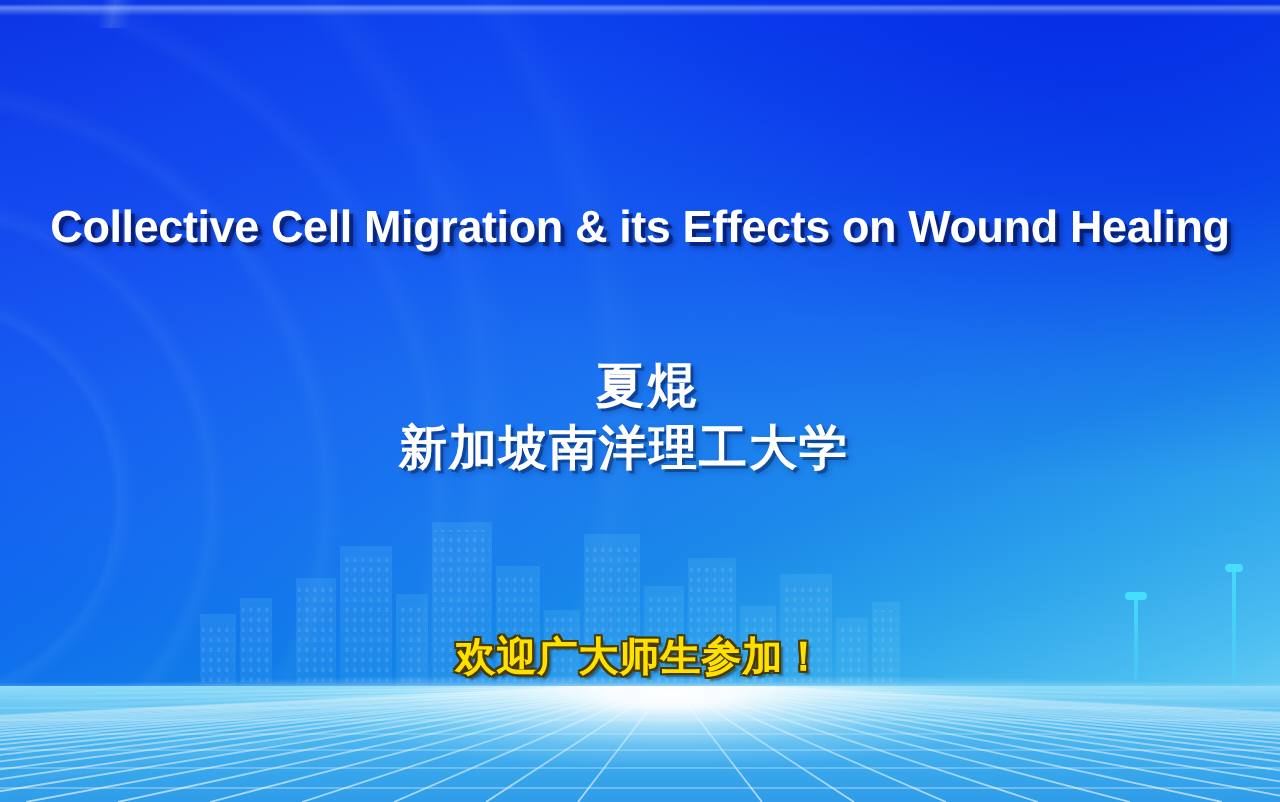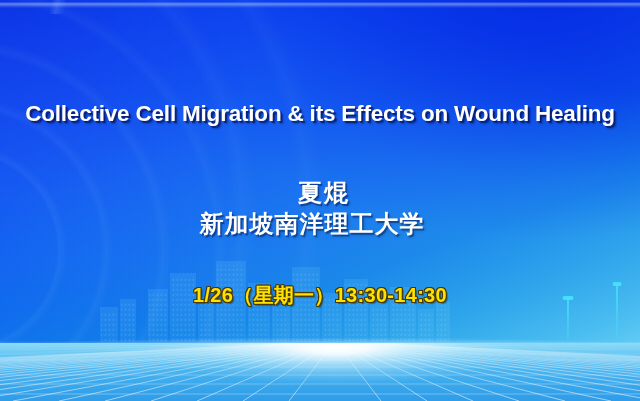--- a/index.html
+++ b/index.html
@@ -512,16 +512,16 @@
         <path d="M335,52 L660,74.80499999999999 L660,78.205 Z" fill="url(#rayGradR)" opacity="0.47"></path>
         <path d="M335,52 L660,83.005 L660,86.905 Z" fill="url(#rayGradR)" opacity="0.40"></path>
         <path d="M335,52 L660,92.05 L660,96.45 Z" fill="url(#rayGradR)" opacity="0.33"></path>
       </g>
   </svg>
 
   <div class="content">
     <div class="title">Collective Cell Migration &amp; its Effects on Wound Healing</div>
     <div class="speaker">夏焜</div>
     <div class="affiliation">新加坡南洋理工大学</div>
-    <div class="datetime">1/26（星期一）13:30-14:30</div>
+    <div class="welcome">欢迎广大师生参加！</div>
   </div>
 
 </div>
 
 </body></html>

